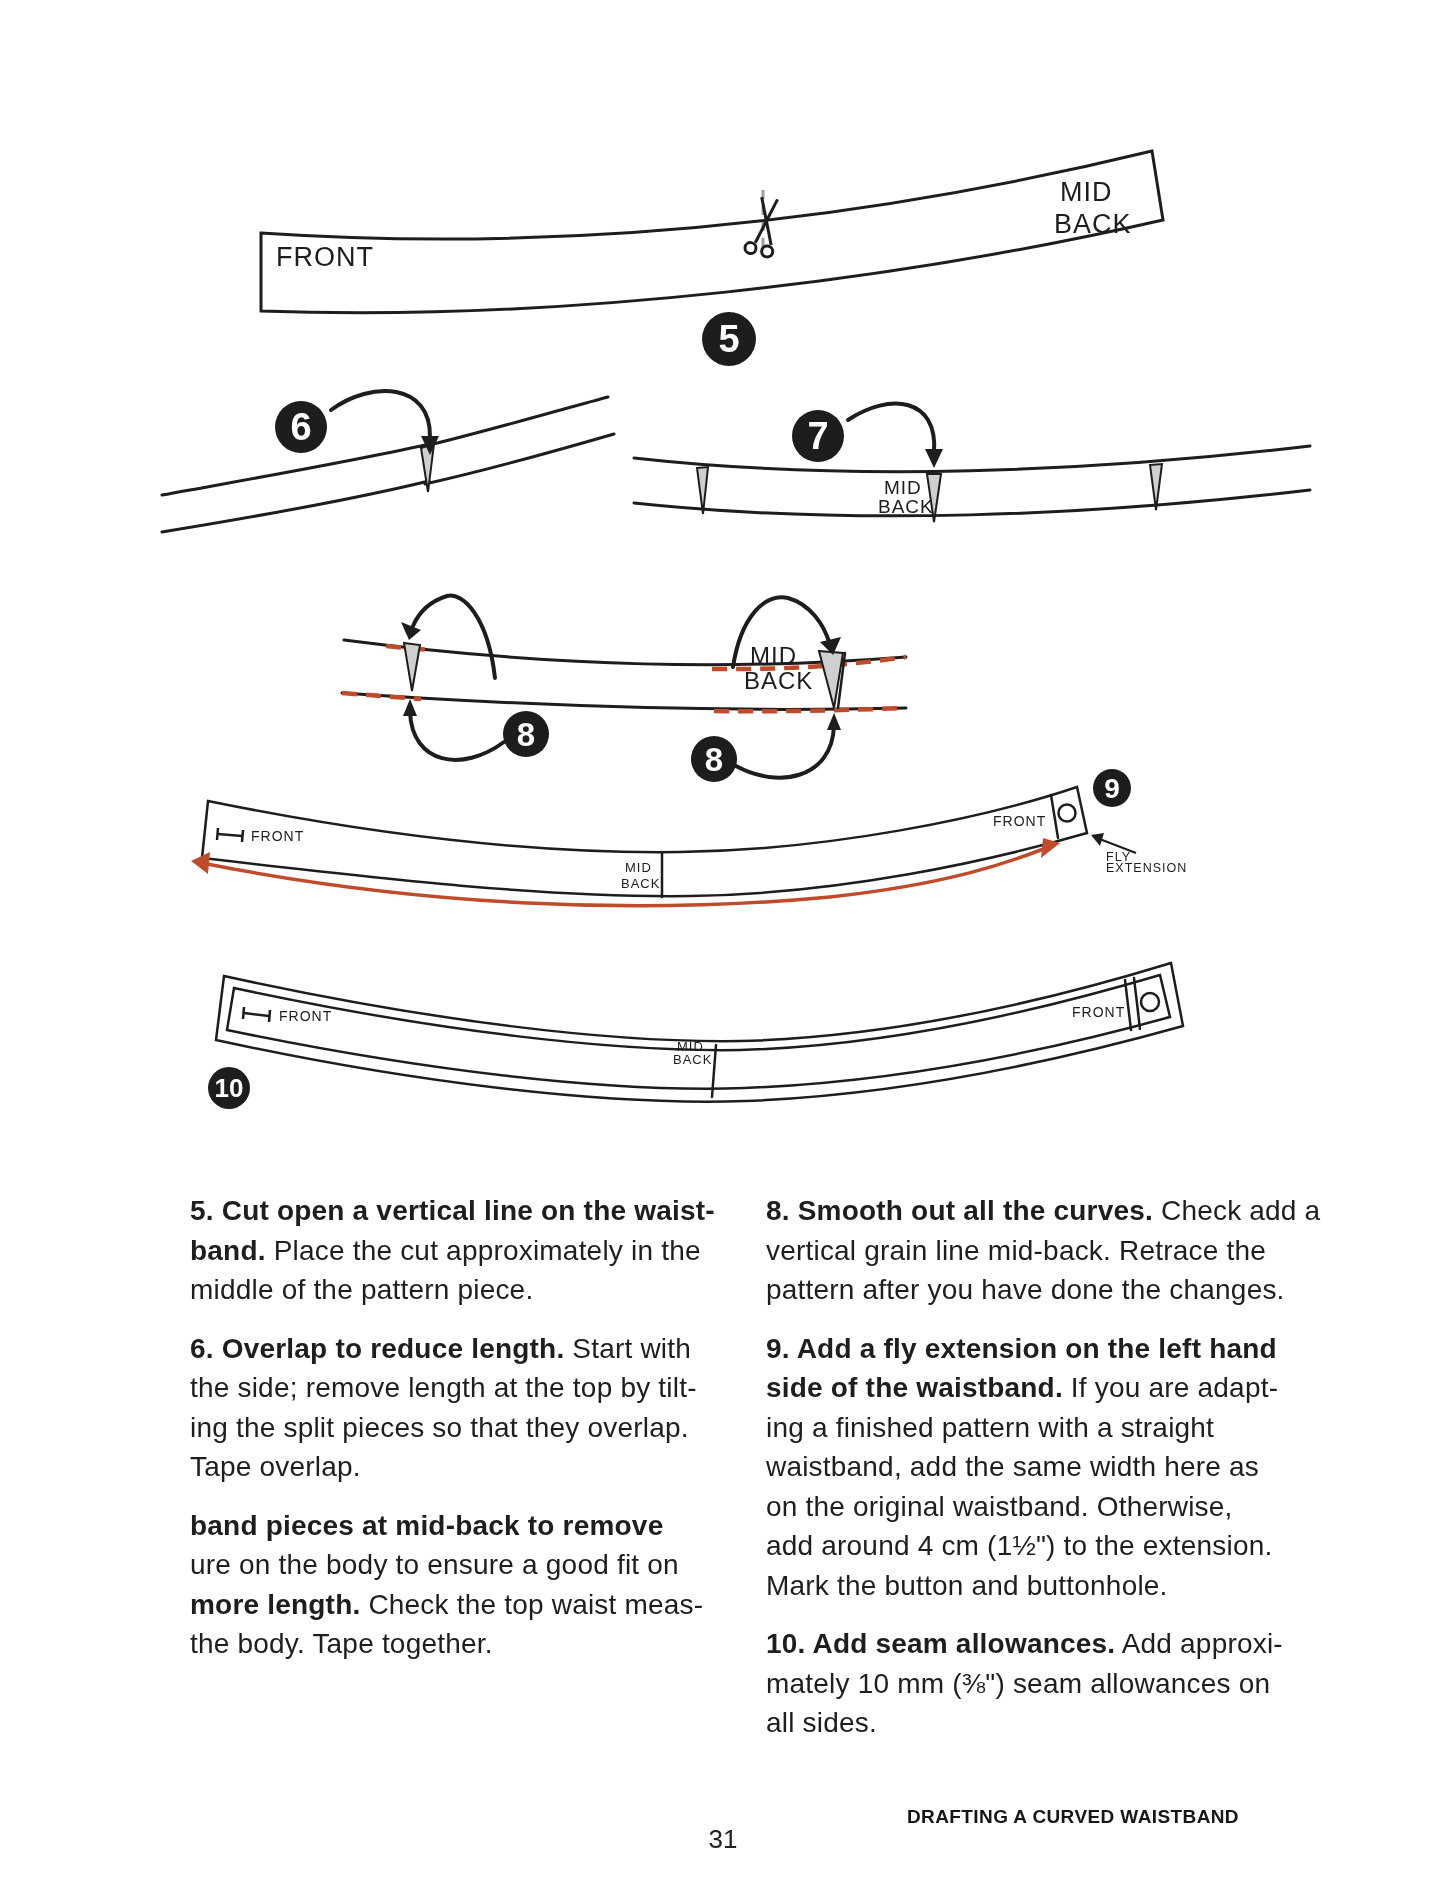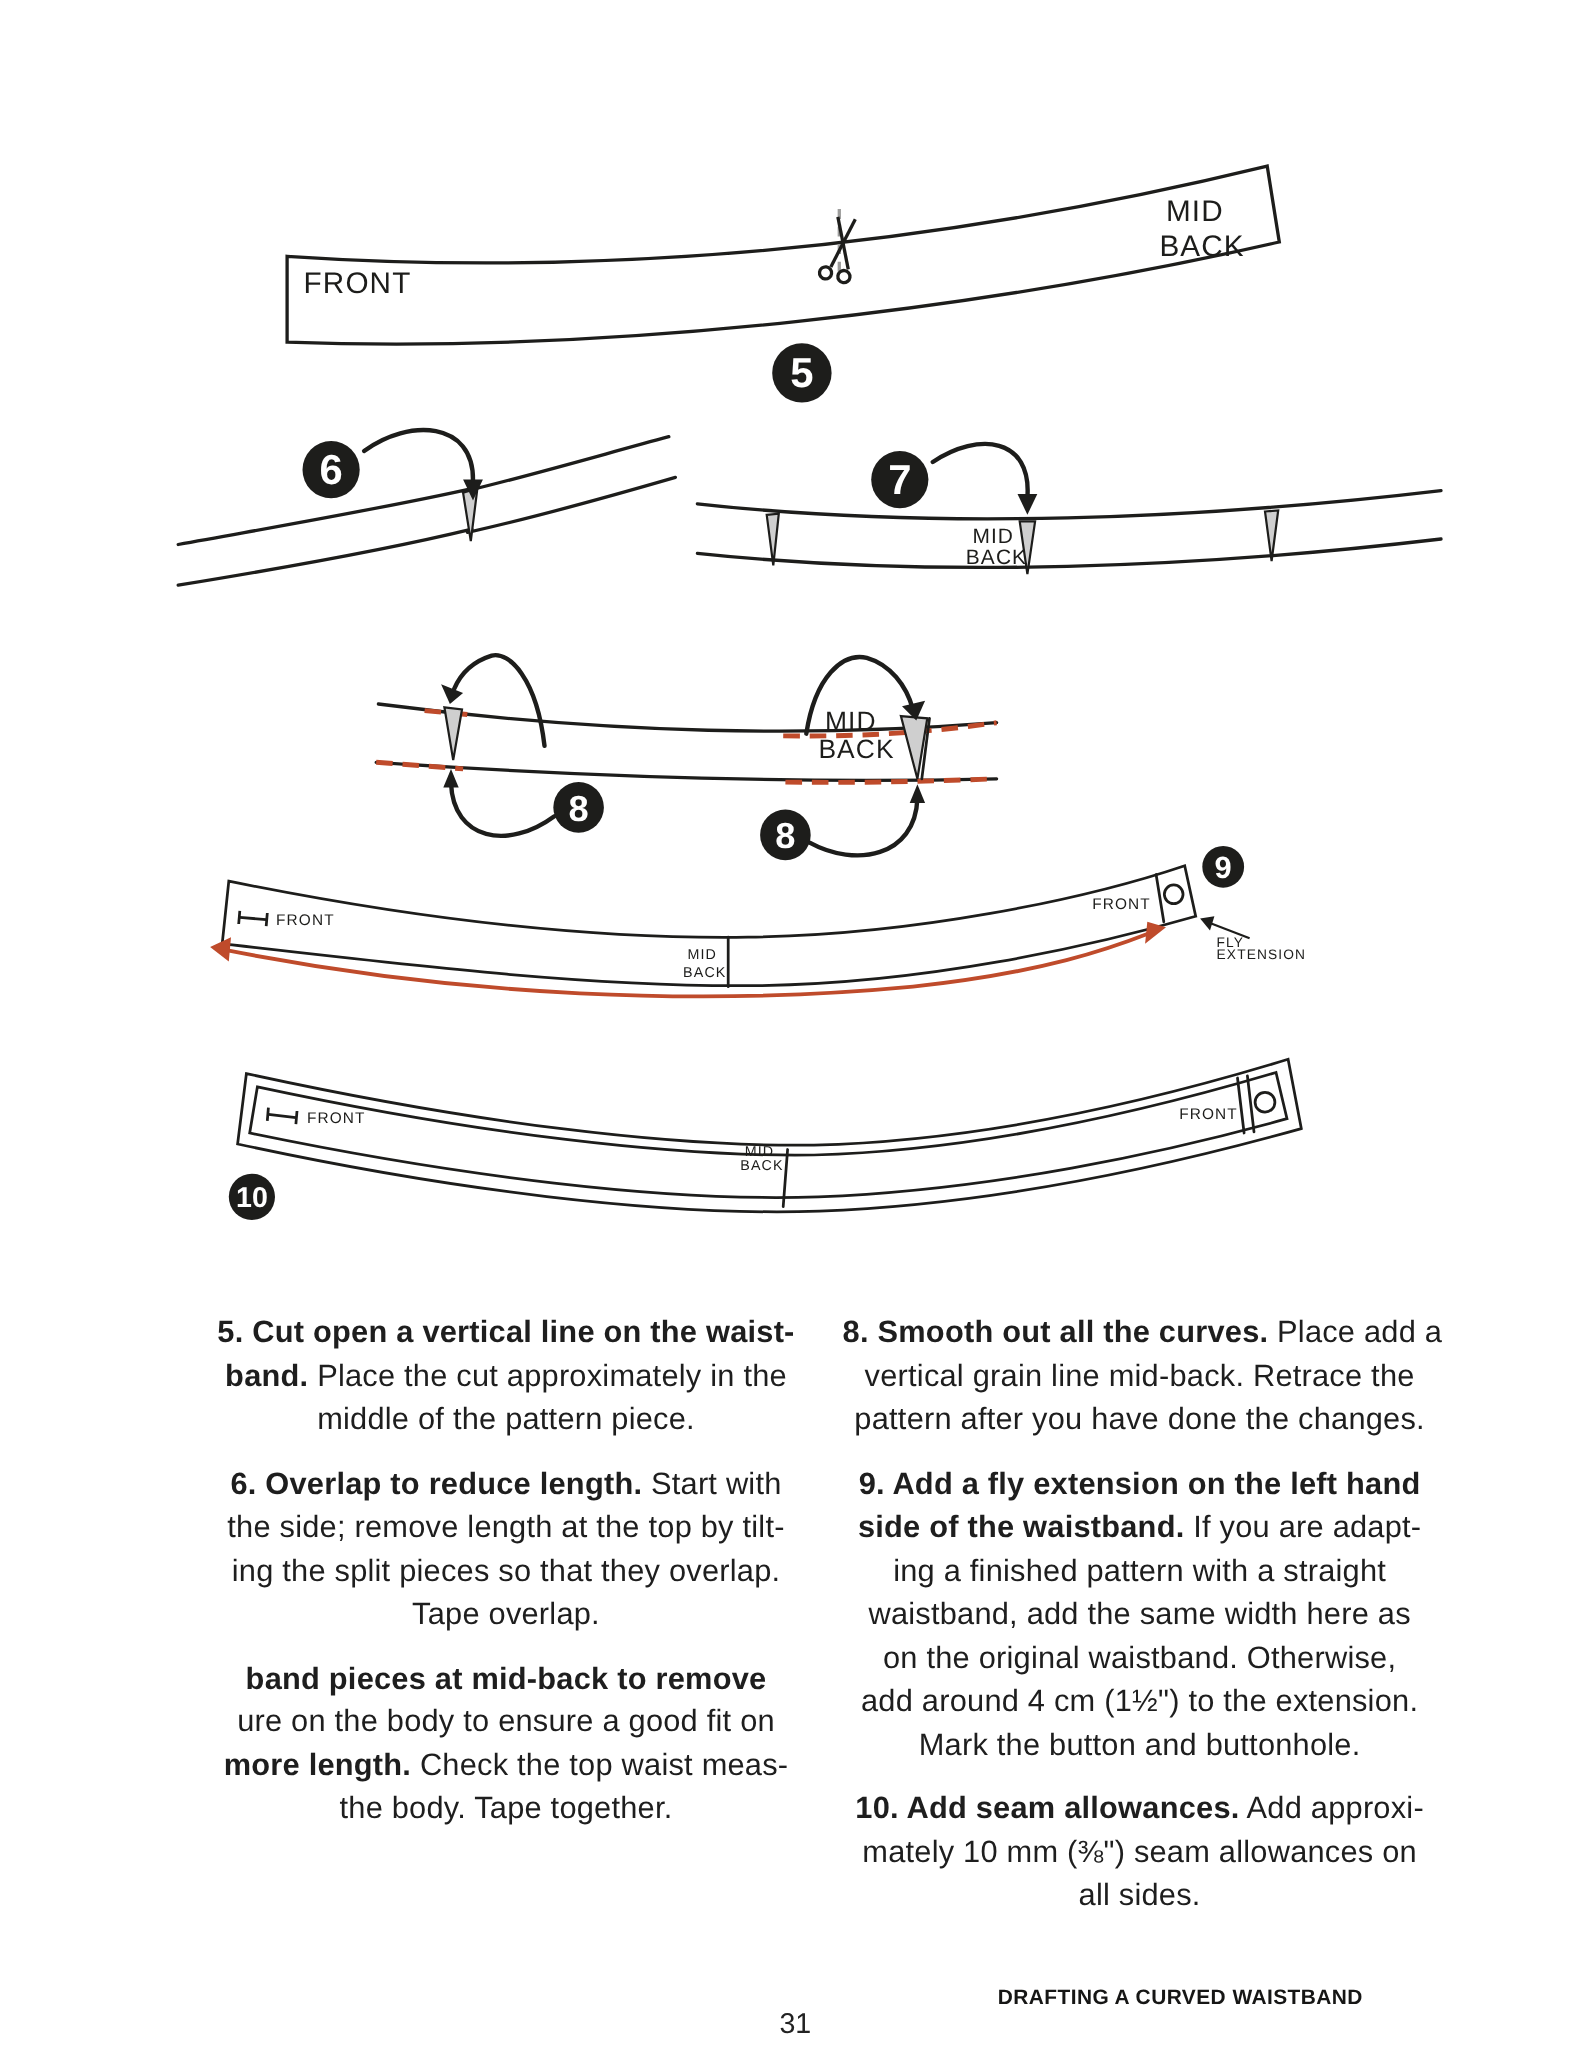--- a/index.html
+++ b/index.html
@@ -20,21 +20,21 @@
   .red-dash{fill:none;stroke:#bf4b2b;stroke-width:4.5;stroke-dasharray:15 9;}
   .red-line{fill:none;stroke:#bf4b2b;stroke-width:3.5;stroke-linecap:round;}
   .red-head{fill:#bf4b2b;stroke:none;}
   .thin{stroke-width:2.5;}
   .col{
     position:absolute;top:1191px;width:540px;
     font-size:28px;line-height:39.5px;letter-spacing:0.2px;color:#1e1e1e;
   }
   .col-left{left:190px;}
   .col-right{left:766px;}
-  .para{margin:0 0 19px 0;text-align:center;}
+  .para{margin:0 0 19px 0;}
   .tline{white-space:nowrap;}
   .b{font-weight:700;}
   .folio{
     position:absolute;left:700px;top:1800px;width:46px;
     font-size:26px;text-align:center;color:#222;margin-top:24px;
   }
   .running-title{
     position:absolute;right:206px;top:1806px;
     font-size:19px;font-weight:600;letter-spacing:0.4px;color:#161615;
   }
@@ -188,21 +188,21 @@
       </div>
       <div class="para">
         <div class="tline"><span class="b">band pieces at mid-back to remove</span></div>
         <div class="tline"><span>ure on the body to ensure a good fit on</span></div>
         <div class="tline"><span class="b">more length.</span><span> Check the top waist meas-</span></div>
         <div class="tline"><span>the body. Tape together.</span></div>
       </div>
     </div>
   <div class="col col-right">
       <div class="para">
-        <div class="tline"><span class="b">8. Smooth out all the curves.</span><span> Place add a</span></div>
+        <div class="tline"><span class="b">8. Smooth out all the curves.</span><span> Check add a</span></div>
         <div class="tline"><span>vertical grain line mid-back. Retrace the</span></div>
         <div class="tline"><span>pattern after you have done the changes.</span></div>
       </div>
       <div class="para">
         <div class="tline"><span class="b">9. Add a fly extension on the left hand</span></div>
         <div class="tline"><span class="b">side of the waistband.</span><span> If you are adapt-</span></div>
         <div class="tline"><span>ing a finished pattern with a straight</span></div>
         <div class="tline"><span>waistband, add the same width here as</span></div>
         <div class="tline"><span>on the original waistband. Otherwise,</span></div>
         <div class="tline"><span>add around 4 cm (1½") to the extension.</span></div>

